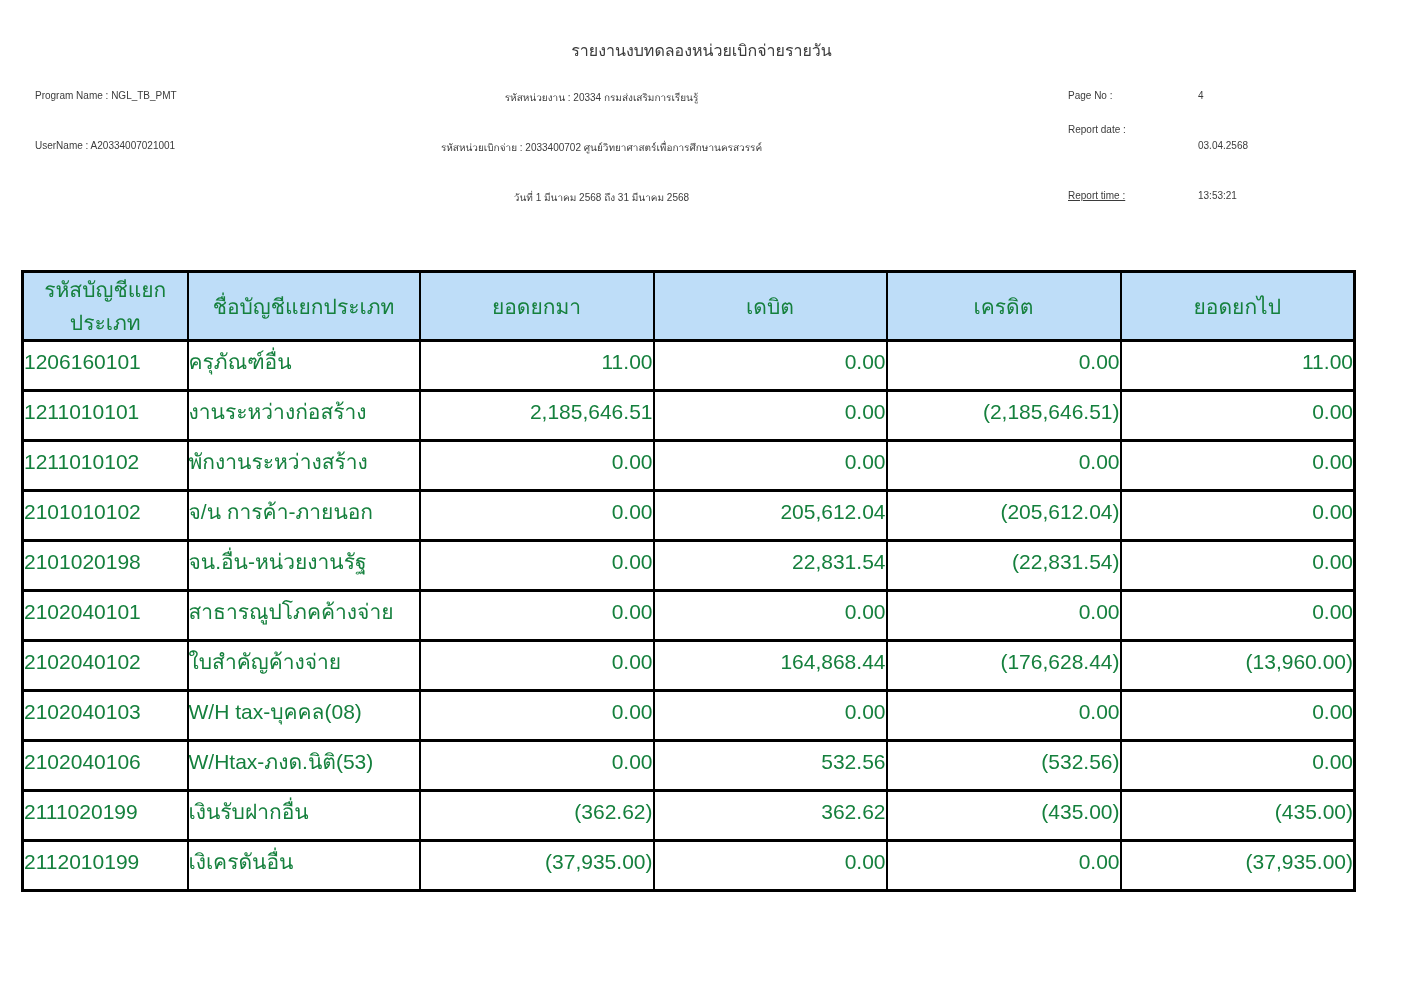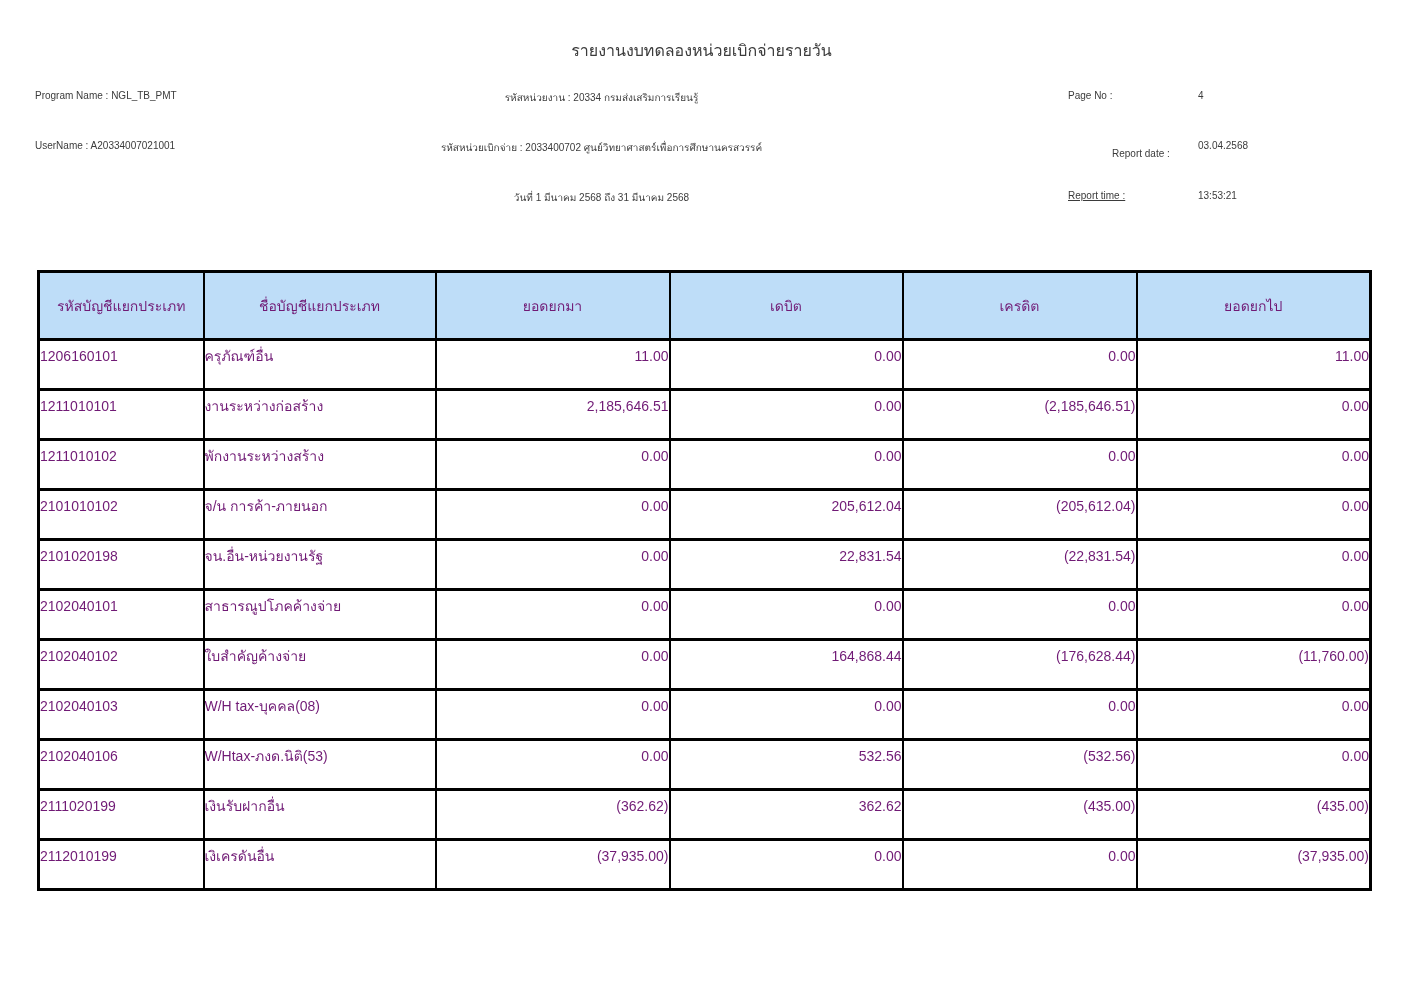--- a/index.html
+++ b/index.html
@@ -17,27 +17,27 @@
     top: 38px; left: 0; width: 1403px;
     text-align: center; font-size: 16px;
   }
   .meta { font-size: 10px; }
   .center-line { left: 0; width: 1203px; text-align: center; }
   .right-label { left: 1068px; }
   .right-value { left: 1198px; }
 
   table.report {
     position: absolute;
-    left: 37px; top: 270px;
+    left: 21px; top: 270px;
     width: 1332px;
     border-collapse: collapse;
     table-layout: fixed;
     border: 3px solid #000;
-    font-size: 14px;
-    color: #701a75;
+    font-size: 21px;
+    color: #15803d;
   }
   table.report th {
     background: #beddf8;
     border: 2px solid #000;
     border-top-width: 3px;
     border-bottom-width: 3px;
     font-weight: normal;
     text-align: center;
     vertical-align: middle;
     padding: 0 4px;
@@ -62,21 +62,21 @@
 
 <div class="abs title-line">รายงานงบทดลองหน่วยเบิกจ่ายรายวัน</div>
 
 <div class="abs meta" style="left:35px; top:90px;"><span>Program Name :</span> <span>NGL_TB_PMT</span></div>
 <div class="abs meta center-line" style="top:90px;">รหัสหน่วยงาน : 20334 กรมส่งเสริมการเรียนรู้</div>
 <div class="abs meta right-label" style="top:90px;">Page No :</div>
 <div class="abs meta right-value" style="top:90px;">4</div>
 
 <div class="abs meta" style="left:35px; top:140px;"><span>UserName :</span> <span>A20334007021001</span></div>
 <div class="abs meta center-line" style="top:140px;">รหัสหน่วยเบิกจ่าย : 2033400702 ศูนย์วิทยาศาสตร์เพื่อการศึกษานครสวรรค์</div>
-<div class="abs meta right-label" style="top:148px;margin-left:44px;">Report date :</div>
+<div class="abs meta right-label" style="top:124px;">Report date :</div>
 <div class="abs meta right-value" style="top:140px;">03.04.2568</div>
 
 <div class="abs meta center-line" style="top:190px;">วันที่ 1 มีนาคม 2568 ถึง 31 มีนาคม 2568</div>
 <div class="abs meta right-label" style="top:190px;text-decoration:underline;">Report time :</div>
 <div class="abs meta right-value" style="top:190px;">13:53:21</div>
 
 <table class="report">
   <colgroup>
     <col style="width:165px">
       <col style="width:232px">
@@ -143,21 +143,21 @@
         <td class="num">0.00</td>
         <td class="num">0.00</td>
         <td class="num">0.00</td>
       </tr>
     <tr class="row">
         <td class="code">2102040102</td>
         <td class="name">ใบสำคัญค้างจ่าย</td>
         <td class="num">0.00</td>
         <td class="num">164,868.44</td>
         <td class="num">(176,628.44)</td>
-        <td class="num">(11,760.00)</td>
+        <td class="num">(13,960.00)</td>
       </tr>
     <tr class="row">
         <td class="code">2102040103</td>
         <td class="name">W/H tax-บุคคล(08)</td>
         <td class="num">0.00</td>
         <td class="num">0.00</td>
         <td class="num">0.00</td>
         <td class="num">0.00</td>
       </tr>
     <tr class="row">

